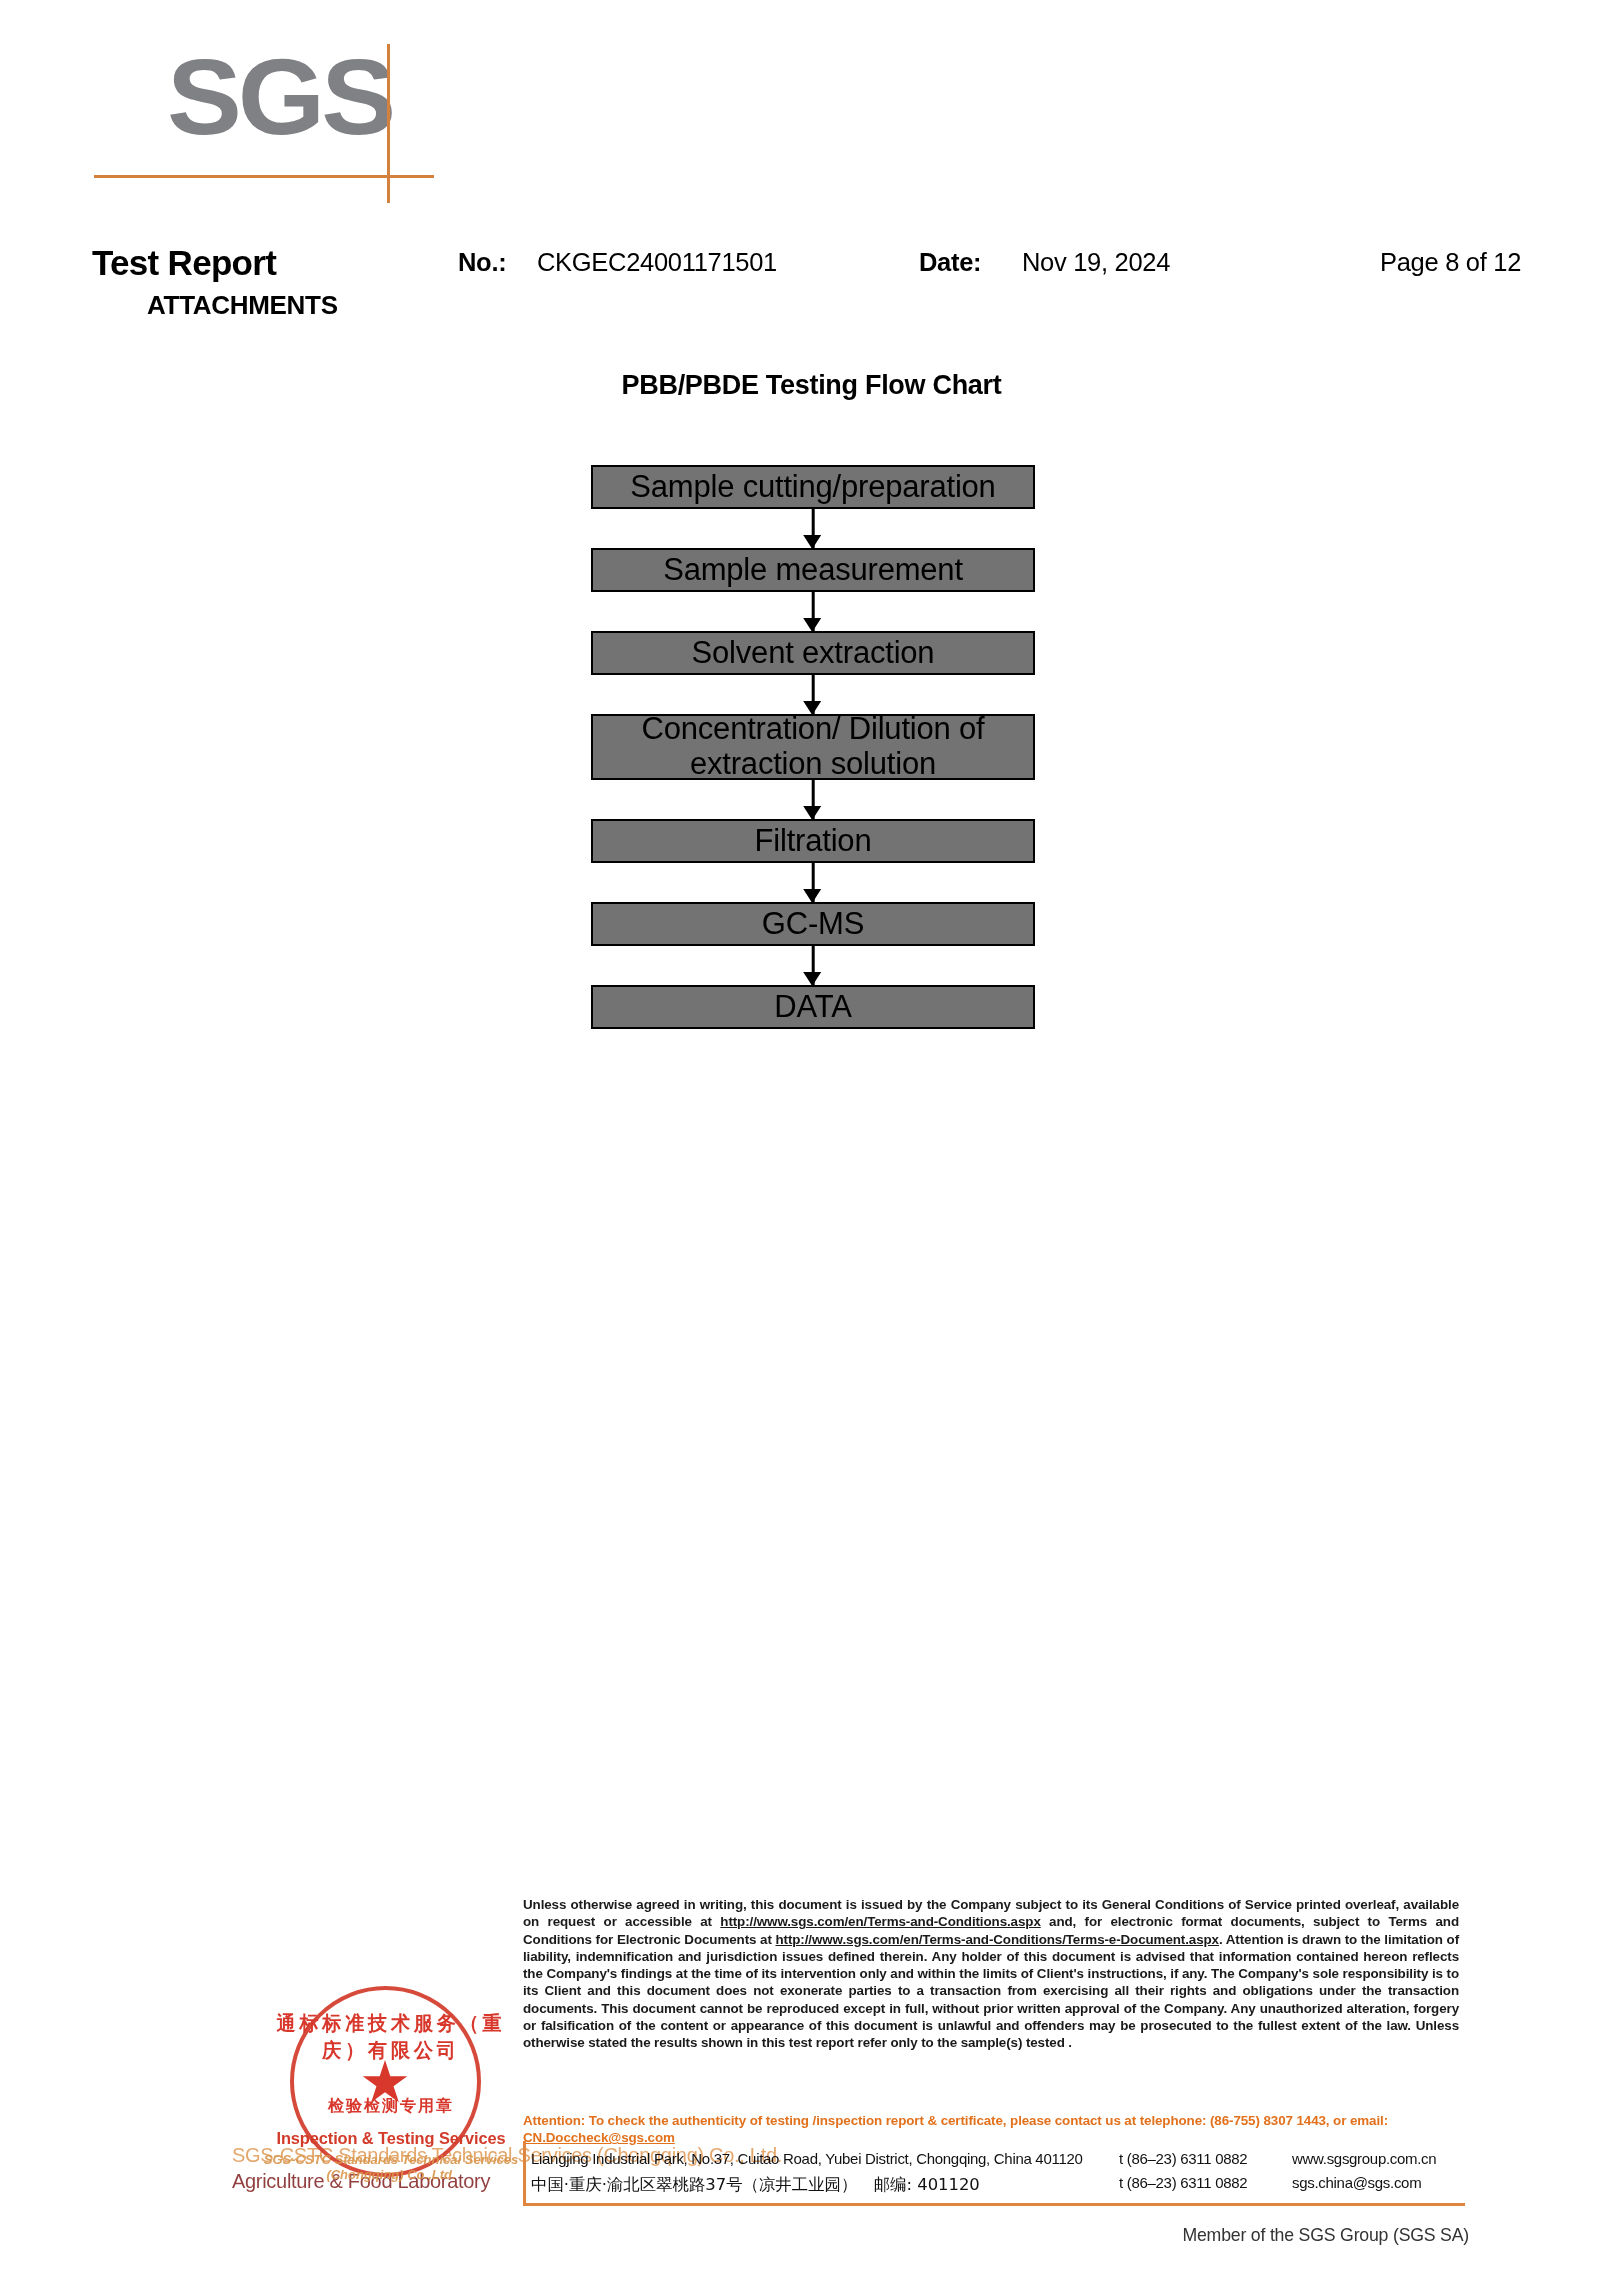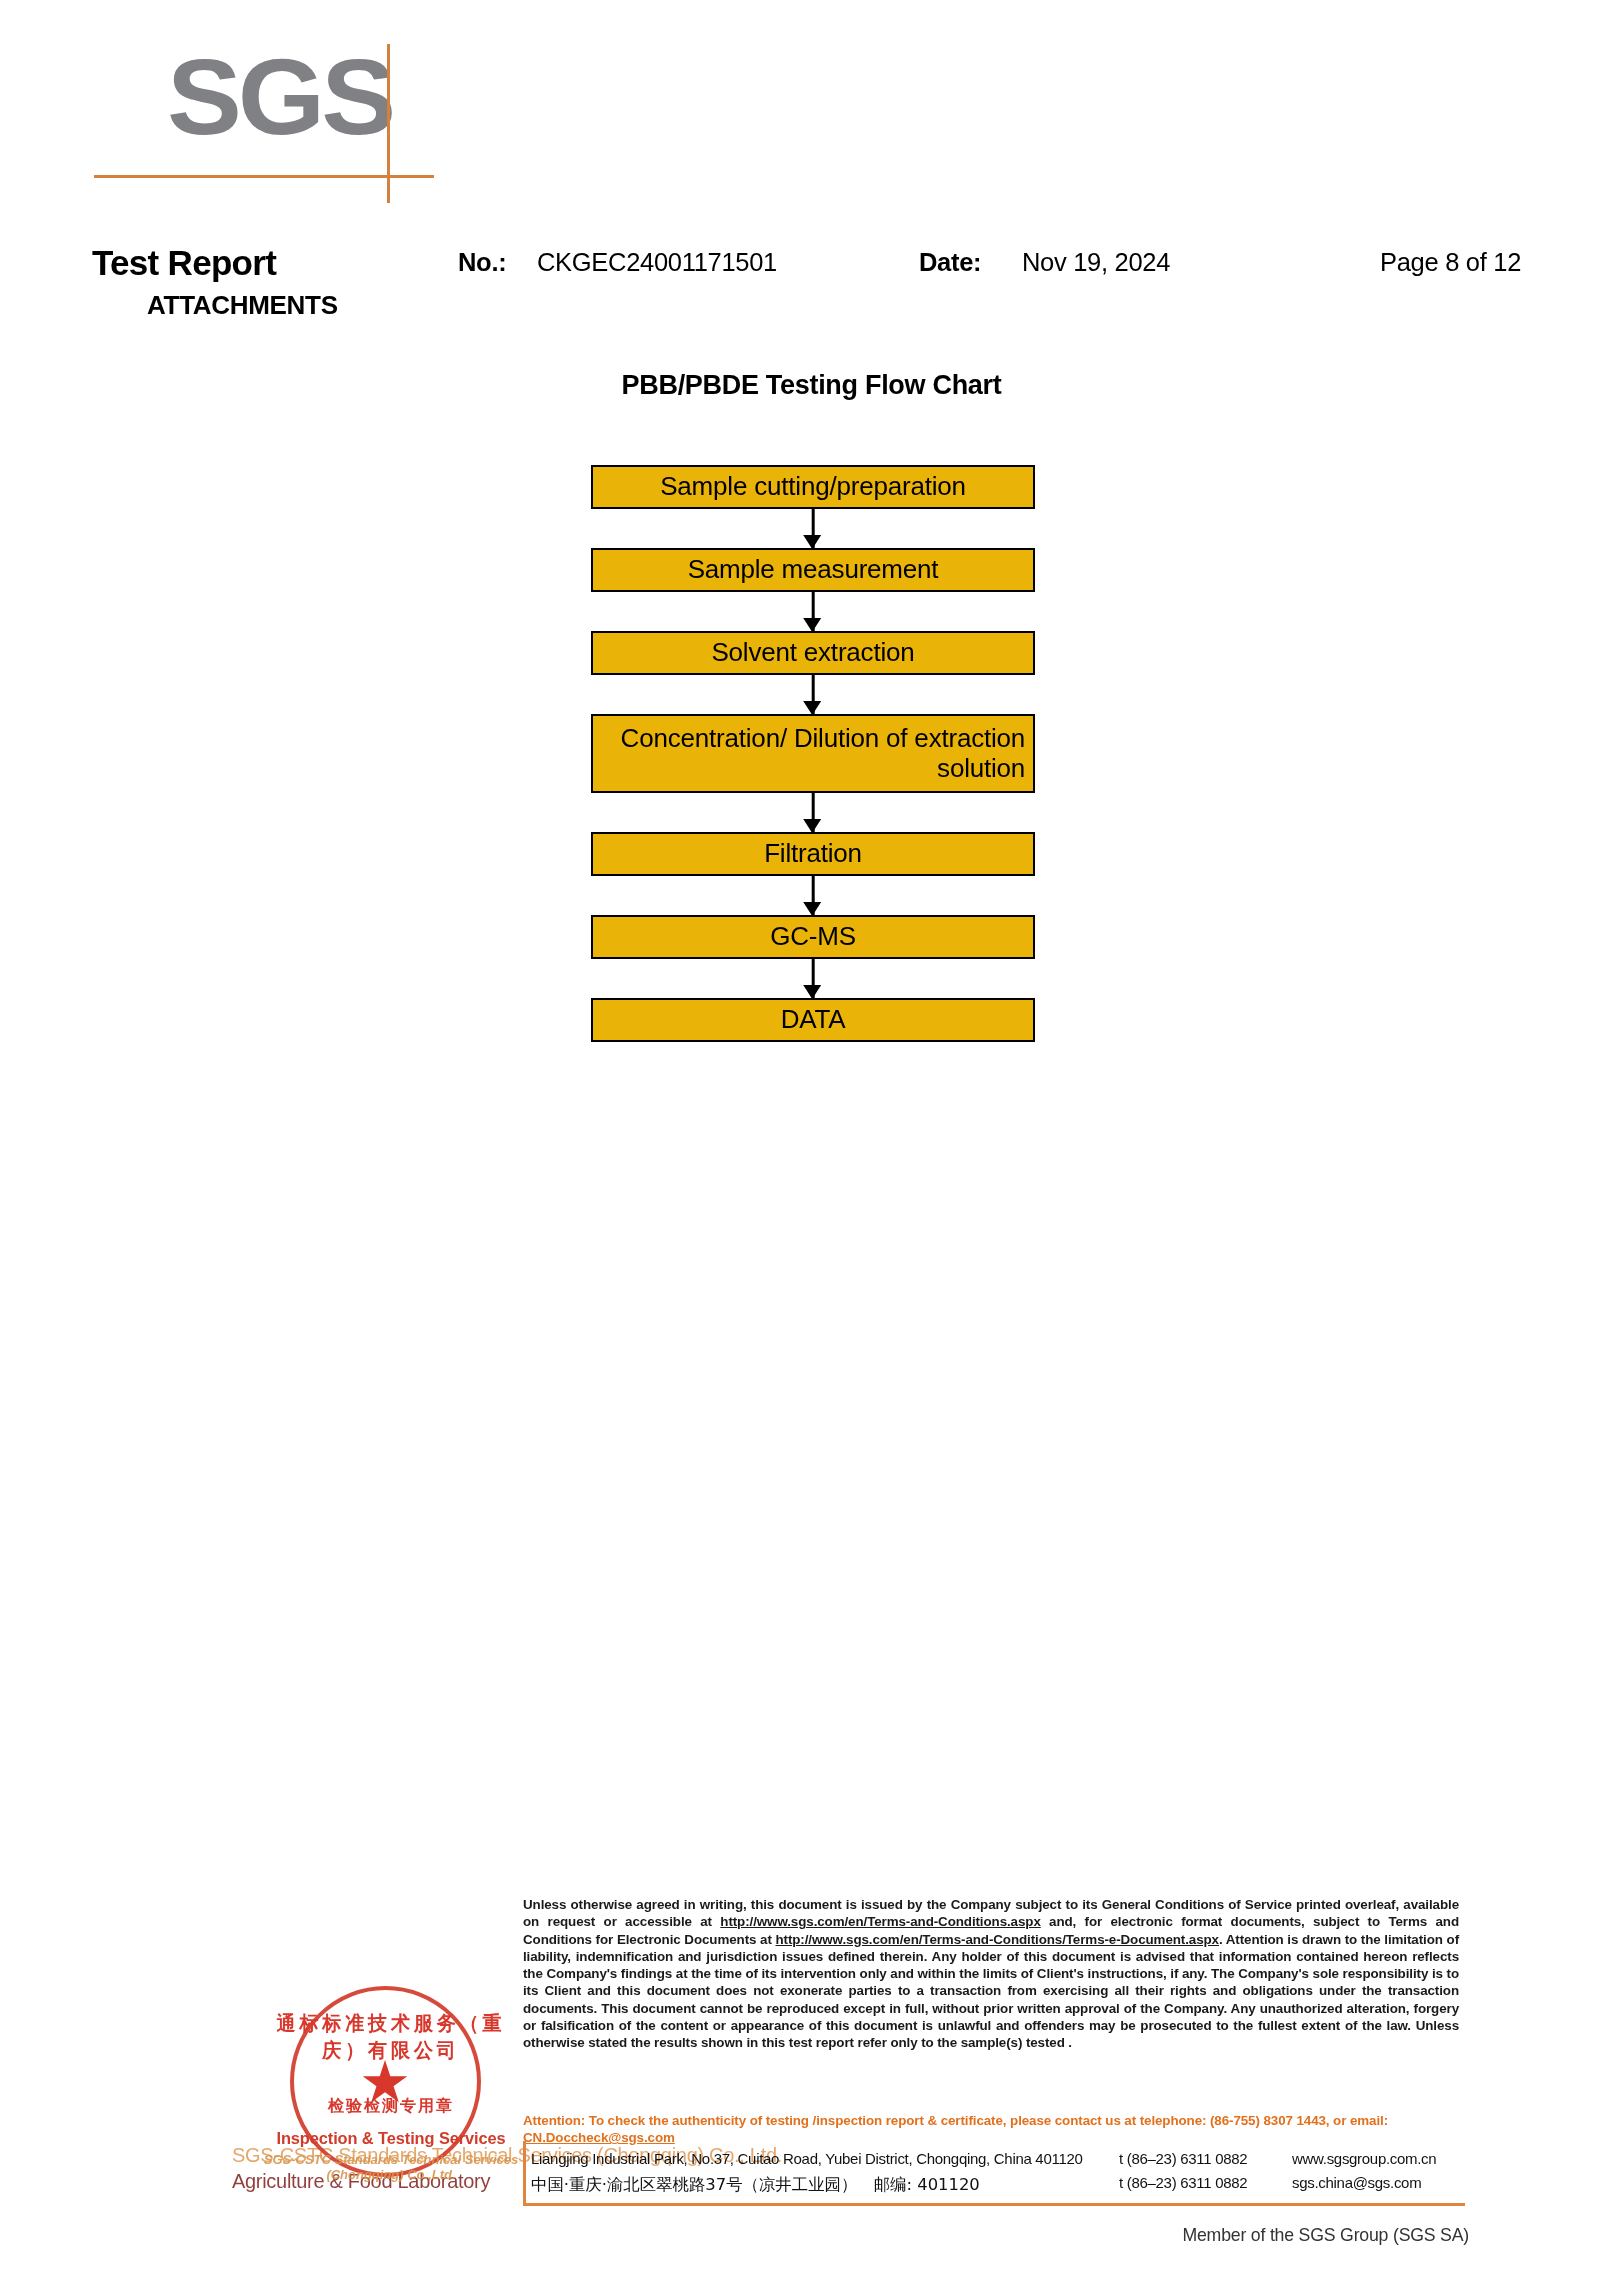--- a/index.html
+++ b/index.html
@@ -39,27 +39,27 @@
   #hdr-date-val { left:1022px; }
   #hdr-page     { left:1380px; }
 
   
   #chart-title {
     position:absolute; left:0; top:370px; width:1623px;
     text-align:center; font-size:27px; font-weight:bold; letter-spacing:-0.3px;
   }
   #flow { position:absolute; left:591px; top:465px; width:444px; }
   .flow-box {
-    width:444px; border:2px solid #000; background:#eab308;
+    width:444px; border:2px solid #000; background:#737373;
     display:flex; align-items:center; justify-content:center;
-    text-align:right; font-size:26px; line-height:1.12;
+    text-align:center; font-size:31px; line-height:1.12;
     letter-spacing:-0.2px; padding:3.9px 7.9px;
   }
   .h-1 { height:44px; }
-  .h-2 { height:79px; }
+  .h-2 { height:66px; }
   .arrow { width:444px; height:20px; position:relative; }
   .arrow .stem {
     position:absolute; left:50%; top:0; width:2.6px; height:20px;
     background:#000; transform:translateX(-1.3px);
   }
   .arrow .head {
     position:absolute; left:50%; bottom:-0.7px;
     width:0; height:0;
     border-left:9.8px solid transparent;
     border-right:9.8px solid transparent;

